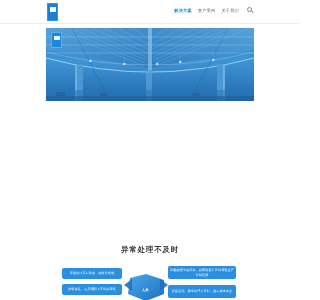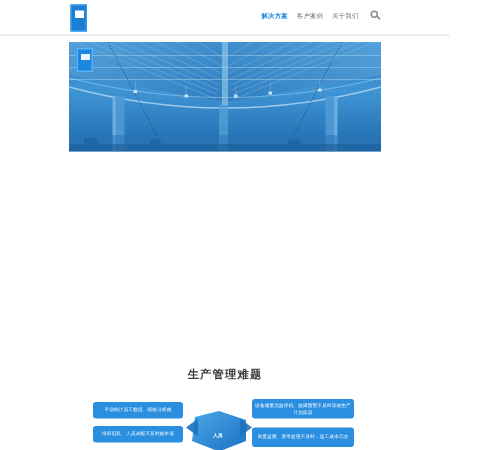--- a/index.html
+++ b/index.html
@@ -241,21 +241,21 @@
         <rect x="54" y="65" width="7" height="3"></rect>
         <rect x="146" y="65" width="8" height="3"></rect>
       </g>
     </svg>
 
     <div class="hero-badge">
       <i></i>
     </div>
   </div>
 
-  <div class="section-title">生产管理难题</div>
+  <div class="section-title">异常处理不及时</div>
 
   <div class="diagram">
 
     <div class="dbox l1">手动统计员工数据、绩效分析难</div>
     <div class="dbox l2">排班混乱、人员调配不及时效率低</div>
     <div class="dbox r1">设备频繁无故停机、故障预警不及时导致生产计划延误</div>
     <div class="dbox r2">质量追溯、异常处理不及时，返工成本高企</div>
 
     <svg class="center-shape" viewBox="0 0 44 30">
       <defs>

